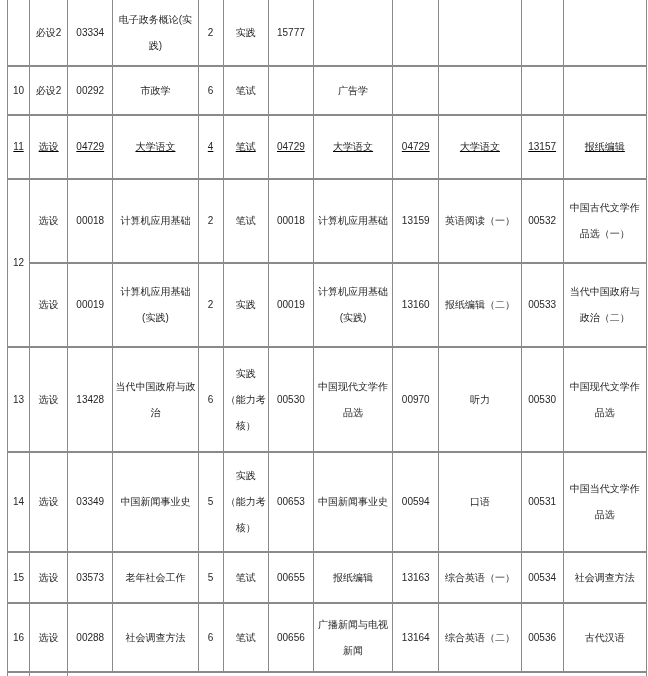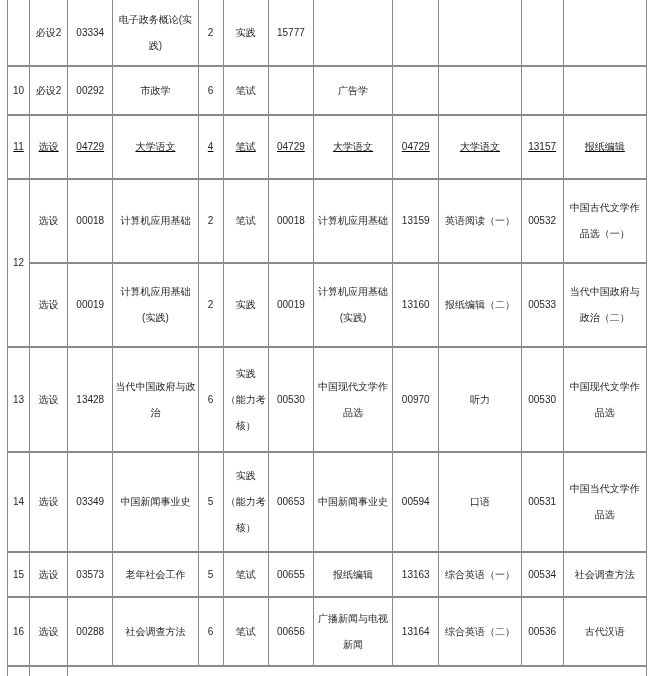--- a/index.html
+++ b/index.html
@@ -152,21 +152,21 @@
           <td>实践
 （能力考
 核）</td>
           <td>00653</td>
           <td>中国新闻事业史</td>
           <td>00594</td>
           <td>口语</td>
           <td>00531</td>
           <td>中国当代文学作品选</td>
         </tr>
-        <tr style="height: 45px;">
+        <tr style="height: 51px;">
           <td>15</td>
           <td>选设</td>
           <td>03573</td>
           <td>老年社会工作</td>
           <td>5</td>
           <td>笔试</td>
           <td>00655</td>
           <td>报纸编辑</td>
           <td>13163</td>
           <td>综合英语（一）</td>

